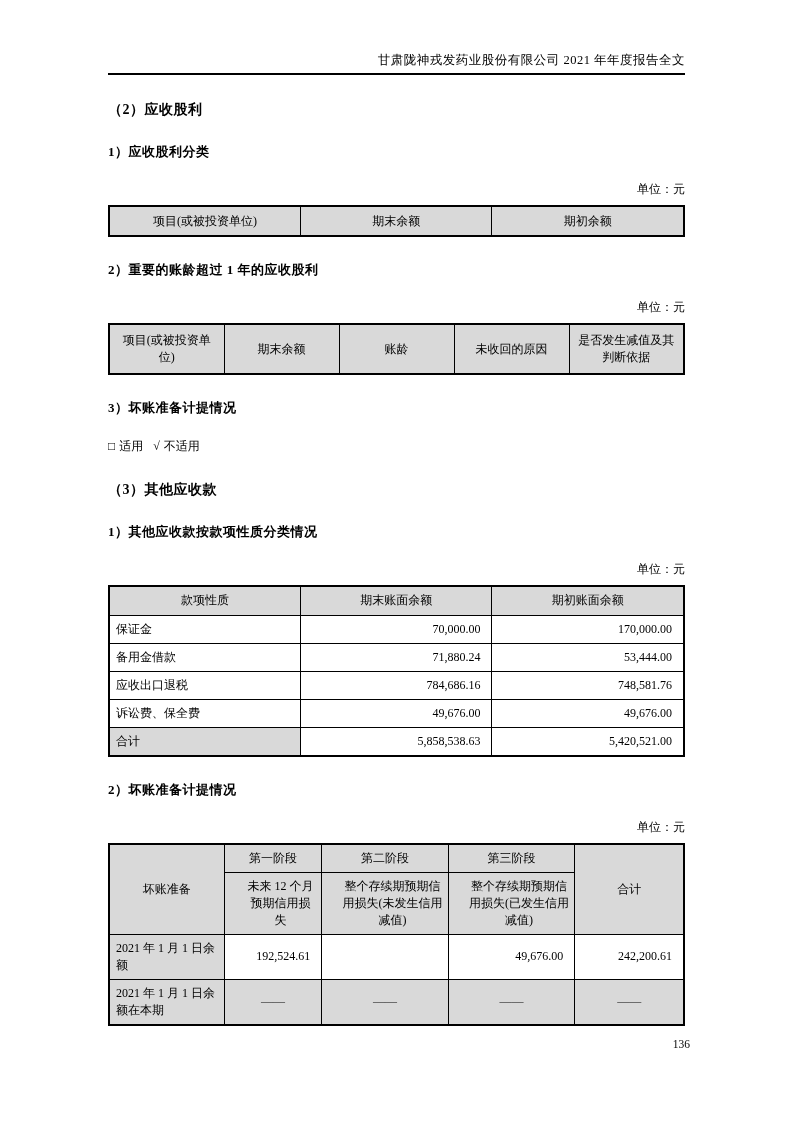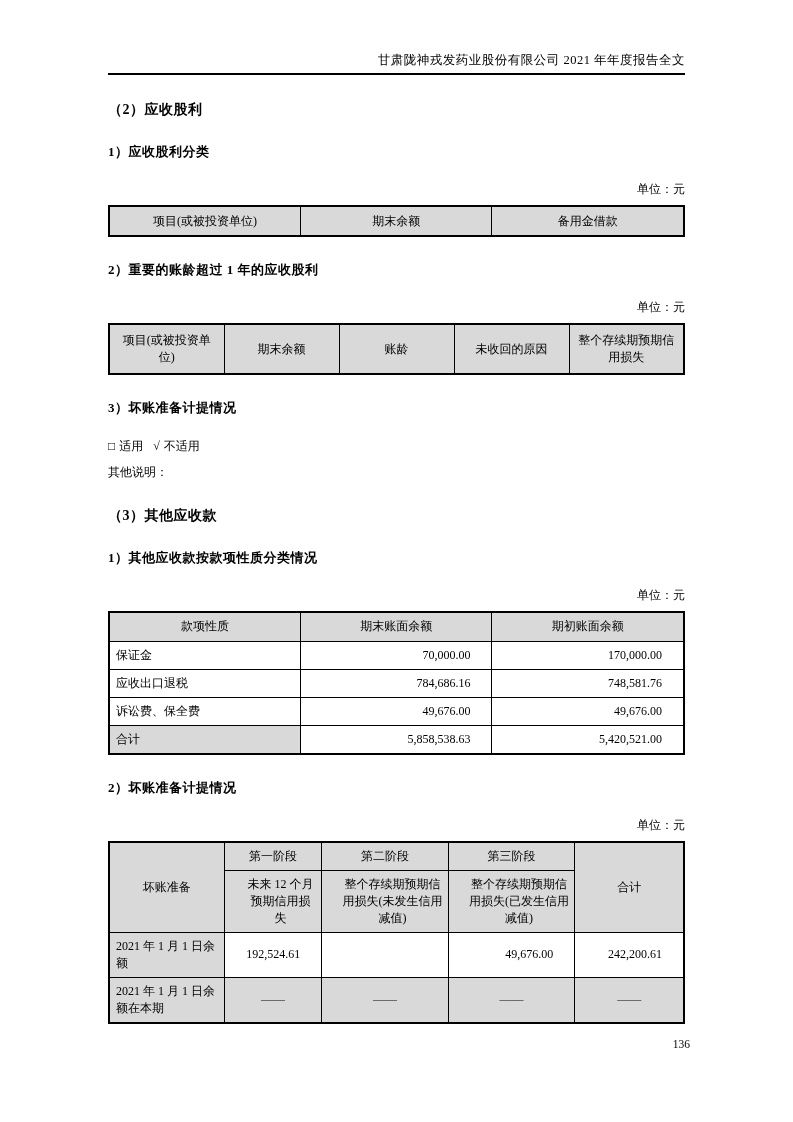--- a/index.html
+++ b/index.html
@@ -56,21 +56,21 @@
     border: 1px solid #000;
     font-weight: normal;
     padding: 5px 5px;
     line-height: 17px;
     vertical-align: middle;
     overflow: hidden;
   }
   .th-gray { background: #d9d9d9; text-align: center; }
   .cell-label { text-align: left; padding-left: 6px; background: #ffffff; }
   .cell-label.gray { background: #d9d9d9; }
-  .cell-num { text-align: right; padding-right: 21px; background: #ffffff; }
+  .cell-num { text-align: right; padding-right: 11px; background: #ffffff; }
   .cell-dash { text-align: center; background: #d9d9d9; color: #333; }
   .t1 th { height: 30px; }
   .t2 th { height: 50px; }
   .t3 th { height: 29px; }
   .t3 td { height: 28px; }
   .t4 .stage-row th { height: 25px; }
   .t4 .desc-row th { height: 50px; padding-left: 20px; }
   .t4 td { height: 33px; }
   .page-number {
     position: absolute;
@@ -99,21 +99,21 @@
     <table class="t1">
       <colgroup>
           <col style="width:33.3%">
           <col style="width:33.3%">
           <col style="width:33.4%">
         </colgroup>
       <tbody>
           <tr>
         <th class="th-gray">项目(或被投资单位)</th>
         <th class="th-gray">期末余额</th>
-        <th class="th-gray">备用金借款</th>
+        <th class="th-gray">期初余额</th>
       </tr>
     </tbody>
       </table>
 
     <div class="h-sub">2）重要的账龄超过 1 年的应收股利</div>
 
     <div class="unit-line">单位：元</div>
 
     <table class="t2">
       <colgroup>
@@ -122,32 +122,31 @@
           <col style="width:20%">
           <col style="width:20%">
           <col style="width:20%">
         </colgroup>
       <tbody>
           <tr>
         <th class="th-gray">项目(或被投资单位)</th>
         <th class="th-gray">期末余额</th>
         <th class="th-gray">账龄</th>
         <th class="th-gray">未收回的原因</th>
-        <th class="th-gray">整个存续期预期信用损失</th>
+        <th class="th-gray">是否发生减值及其判断依据</th>
       </tr>
     </tbody>
       </table>
 
     <div class="h-sub">3）坏账准备计提情况</div>
 
     <div class="body-line">
       <span class="chk">□</span><span>适用</span><span class="chk2">√</span><span>不适用</span>
     </div>
 
-    <div class="body-line tight">其他说明：</div>
 
     <div class="h-major">（3）其他应收款</div>
 
     <div class="h-sub">1）其他应收款按款项性质分类情况</div>
 
     <div class="unit-line">单位：元</div>
 
     <table class="t3">
       <colgroup>
           <col style="width:33.3%">
@@ -157,20 +156,25 @@
       <tbody>
           <tr>
         <th class="th-gray">款项性质</th>
         <th class="th-gray">期末账面余额</th>
         <th class="th-gray">期初账面余额</th>
       </tr>
       <tr>
         <td class="cell-label">保证金</td>
         <td class="cell-num">70,000.00</td>
         <td class="cell-num">170,000.00</td>
+      </tr>
+      <tr>
+        <td class="cell-label">备用金借款</td>
+        <td class="cell-num">71,880.24</td>
+        <td class="cell-num">53,444.00</td>
       </tr>
       <tr>
         <td class="cell-label">应收出口退税</td>
         <td class="cell-num">784,686.16</td>
         <td class="cell-num">748,581.76</td>
       </tr>
       <tr>
         <td class="cell-label">诉讼费、保全费</td>
         <td class="cell-num">49,676.00</td>
         <td class="cell-num">49,676.00</td>

